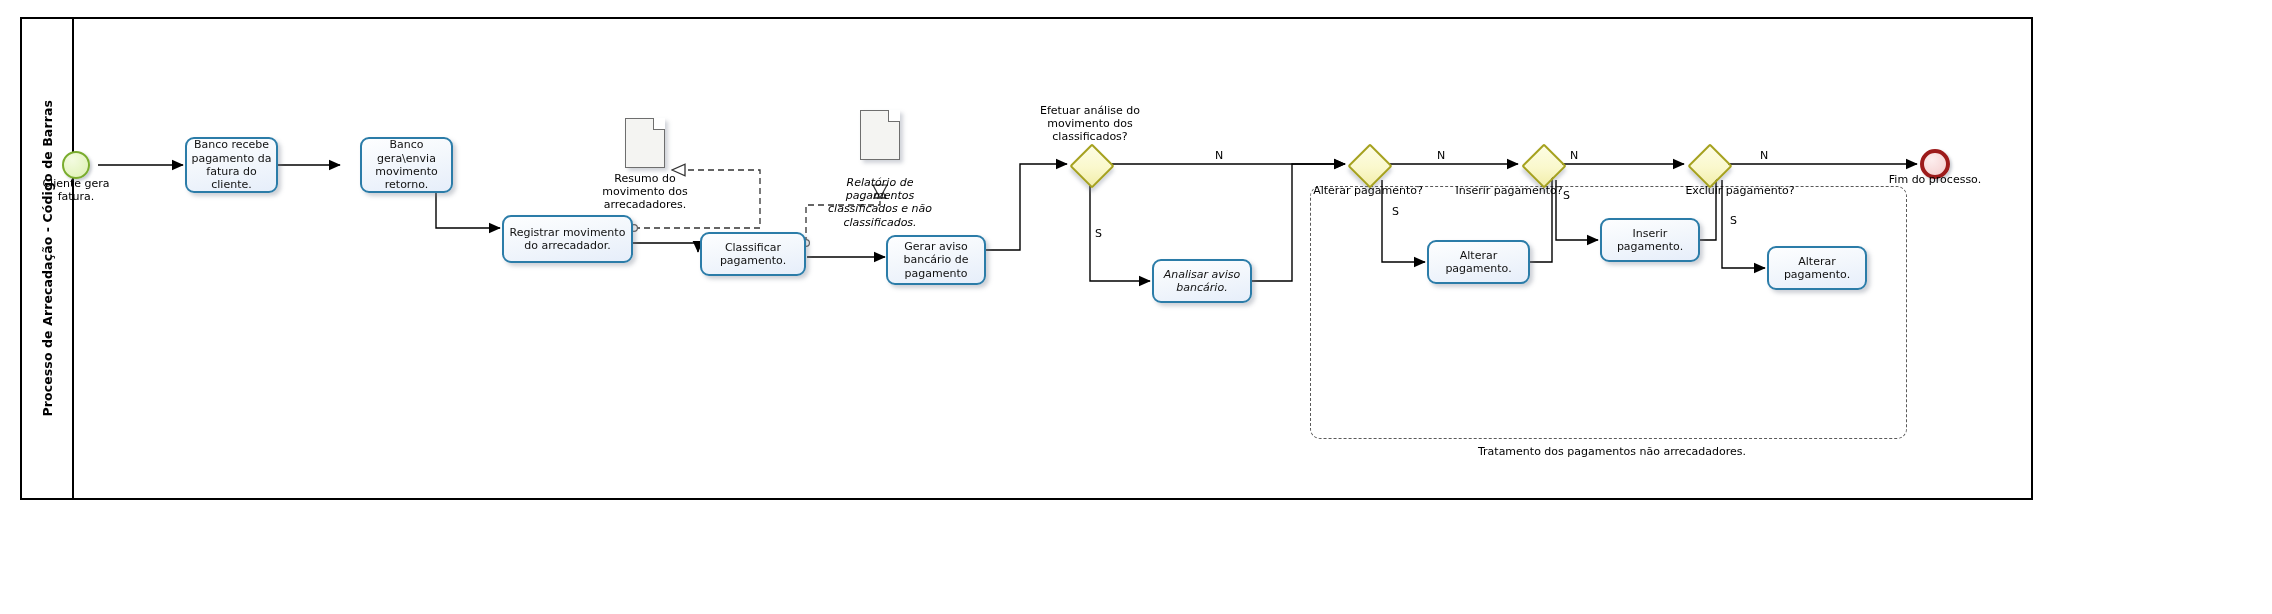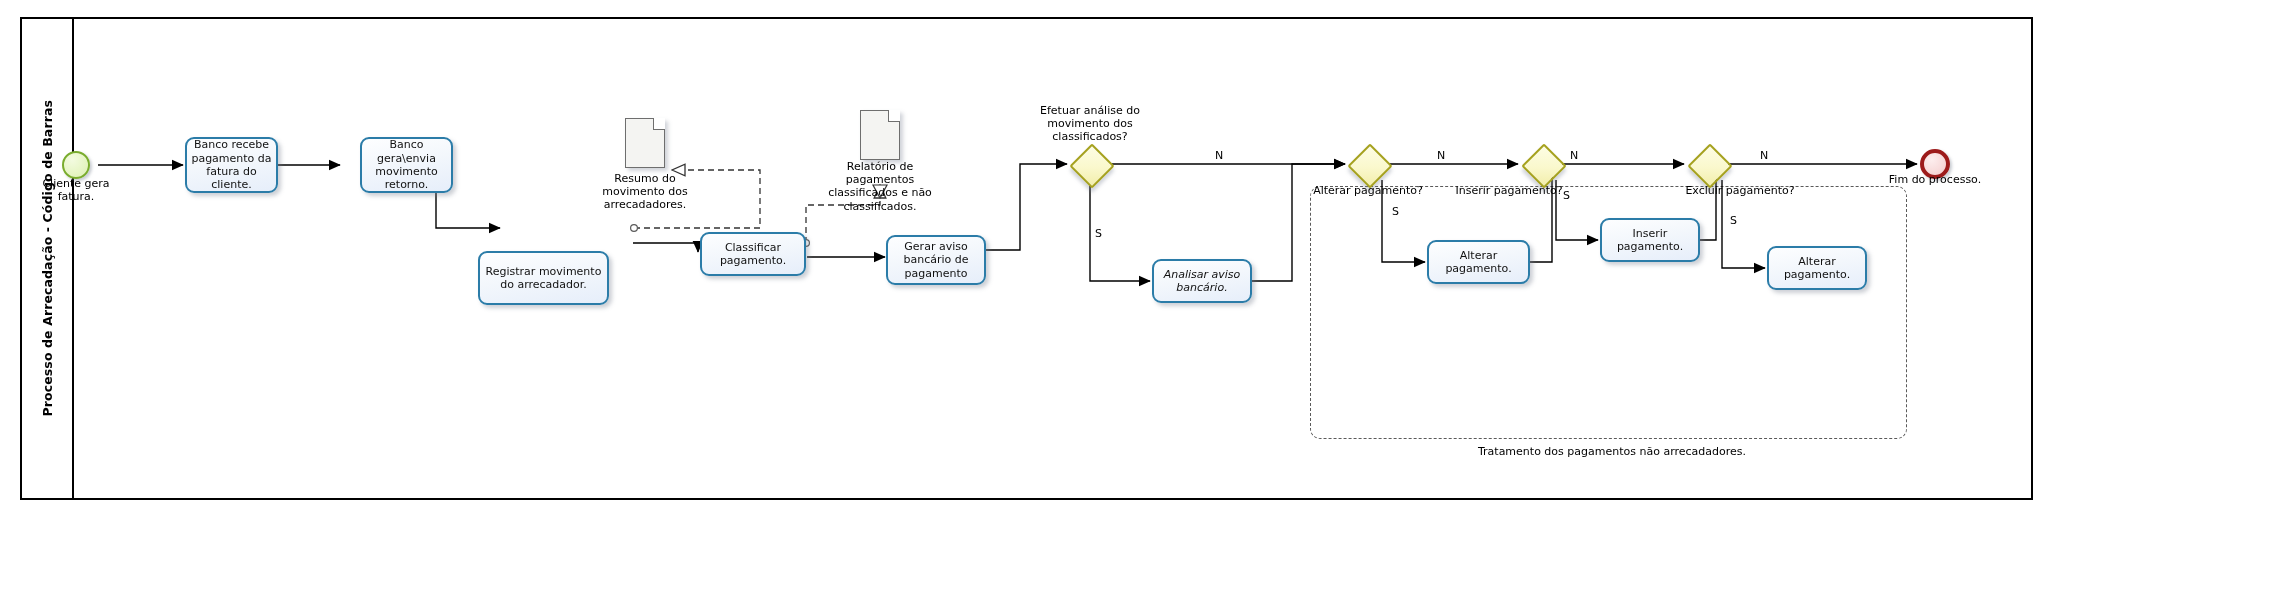--- a/index.html
+++ b/index.html
@@ -136,21 +136,21 @@
   <div class="ev-label" style="left:26px;top:177px;width:100px;">Cliente gera fatura.</div>
 
   <div class="task" style="left:185px;top:137px;width:93px;height:56px;">
     <span>Banco recebe pagamento da fatura do cliente.</span>
   </div>
 
   <div class="task" style="left:342px;top:137px;width:93px;height:56px;margin-left:18px;">
     <span>Banco gera\envia movimento retorno.</span>
   </div>
 
-  <div class="task" style="left:478px;top:215px;width:131px;height:54px;margin-top:36px;">
+  <div class="task" style="left:502px;top:215px;width:131px;height:48px;">
     <span>Registrar movimento do arrecadador.</span>
   </div>
 
   <div class="task" style="left:700px;top:232px;width:106px;height:42px;">
     <span>Classificar pagamento.</span>
   </div>
 
   <div class="task" style="left:886px;top:235px;width:100px;height:50px;">
     <span>Gerar aviso bancário de pagamento</span>
   </div>
@@ -188,21 +188,21 @@
 
   <div class="gw" style="left:1688px;top:144px;">
       <i></i>
     </div>
   <div class="gw-label" style="left:1685px;top:184px;width:110px;">Excluir pagamento?</div>
 
   <div class="dobj" style="left:625px;top:118px;"></div>
   <div class="dobj-label" style="left:590px;top:172px;width:110px;">Resumo do movimento dos arrecadadores.</div>
 
   <div class="dobj" style="left:860px;top:110px;"></div>
-  <div class="dobj-label" style="left:825px;top:160px;width:110px;">Relatório de pagamentos classificados e não classificados.</div>
+  <div class="dobj-label" style="left:825px;top:176px;width:110px;font-style:italic;">Relatório de pagamentos classificados e não classificados.</div>
 
   <div class="ev end" style="left:1920px;top:149px;"></div>
   <div class="ev-label" style="left:1885px;top:173px;width:100px;">Fim do processo.</div>
 
   <div class="flab" style="left:1215px;top:150px;">N</div>
   <div class="flab" style="left:1095px;top:228px;">S</div>
 
   <div class="flab" style="left:1437px;top:150px;">N</div>
   <div class="flab" style="left:1392px;top:206px;">S</div>
 

